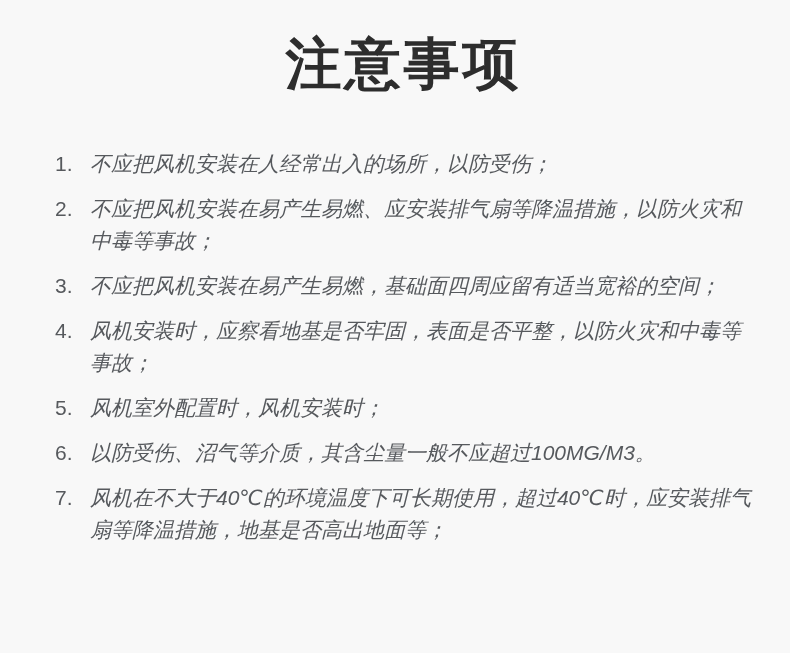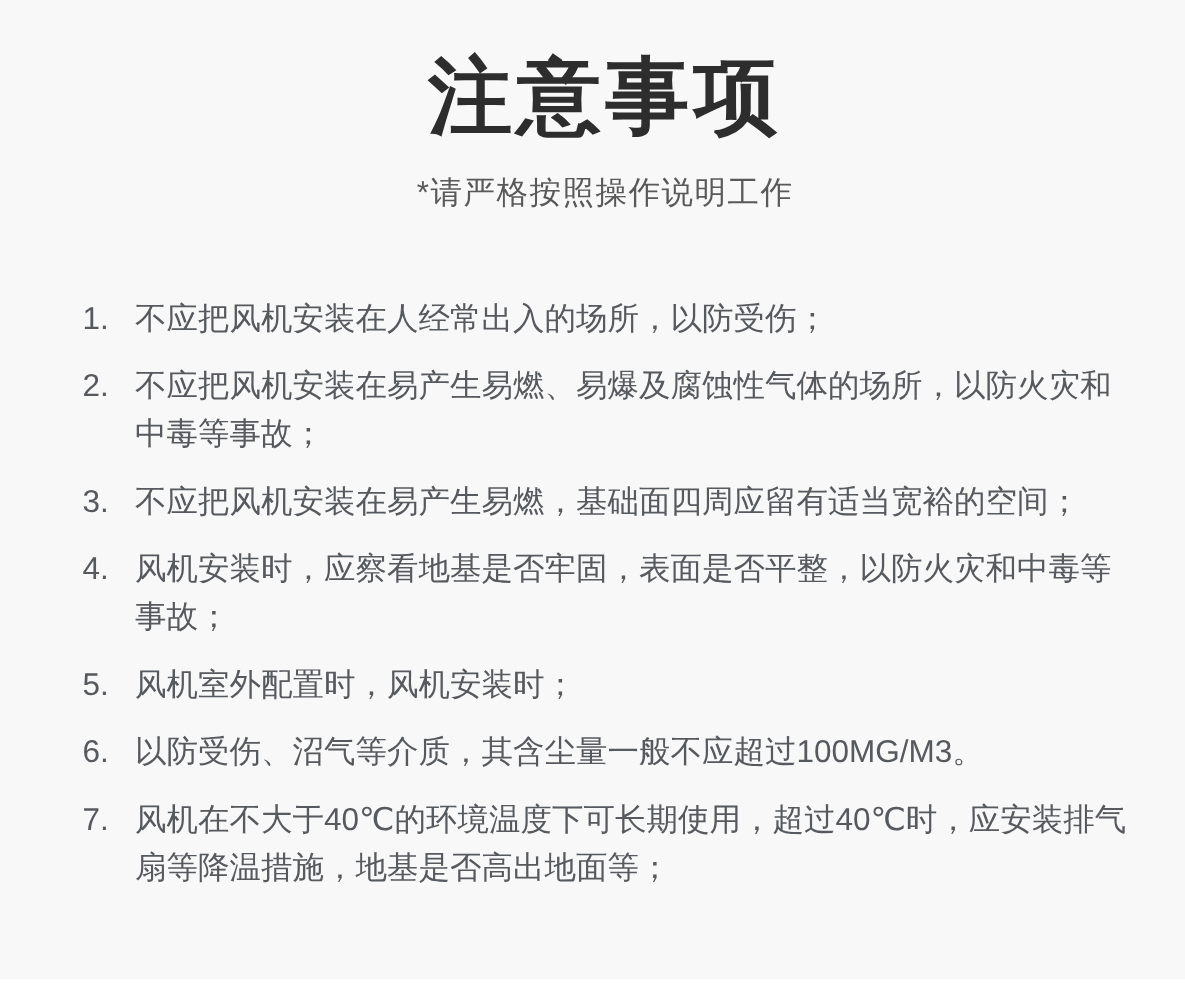--- a/index.html
+++ b/index.html
@@ -48,41 +48,41 @@
     line-height: 32px;
     color: #56595d;
     margin-bottom: 13px;
   }
   .num {
     flex: none;
     width: 35px;
   }
   .text {
     flex: 1;
+    font-style: italic;
   }
   .bottom-strip {
     width: 790px;
     height: 15px;
     background: #ffffff;
   }
 </style>
 </head>
 <body>
 
 <div class="page">
   <h1 class="title">注意事项</h1>
-  <p class="subtitle">*请严格按照操作说明工作</p>
   <ol class="notice-list">
       <li>
         <span class="num">1.</span>
         <span class="text">不应把风机安装在人经常出入的场所，以防受伤；</span>
       </li>
       <li>
         <span class="num">2.</span>
-        <span class="text">不应把风机安装在易产生易燃、易爆及腐蚀性气体的场所，以防火灾和中毒等事故；</span>
+        <span class="text">不应把风机安装在易产生易燃、应安装排气扇等降温措施，以防火灾和中毒等事故；</span>
       </li>
       <li>
         <span class="num">3.</span>
         <span class="text">不应把风机安装在易产生易燃，基础面四周应留有适当宽裕的空间；</span>
       </li>
       <li>
         <span class="num">4.</span>
         <span class="text">风机安装时，应察看地基是否牢固，表面是否平整，以防火灾和中毒等事故；</span>
       </li>
       <li>

